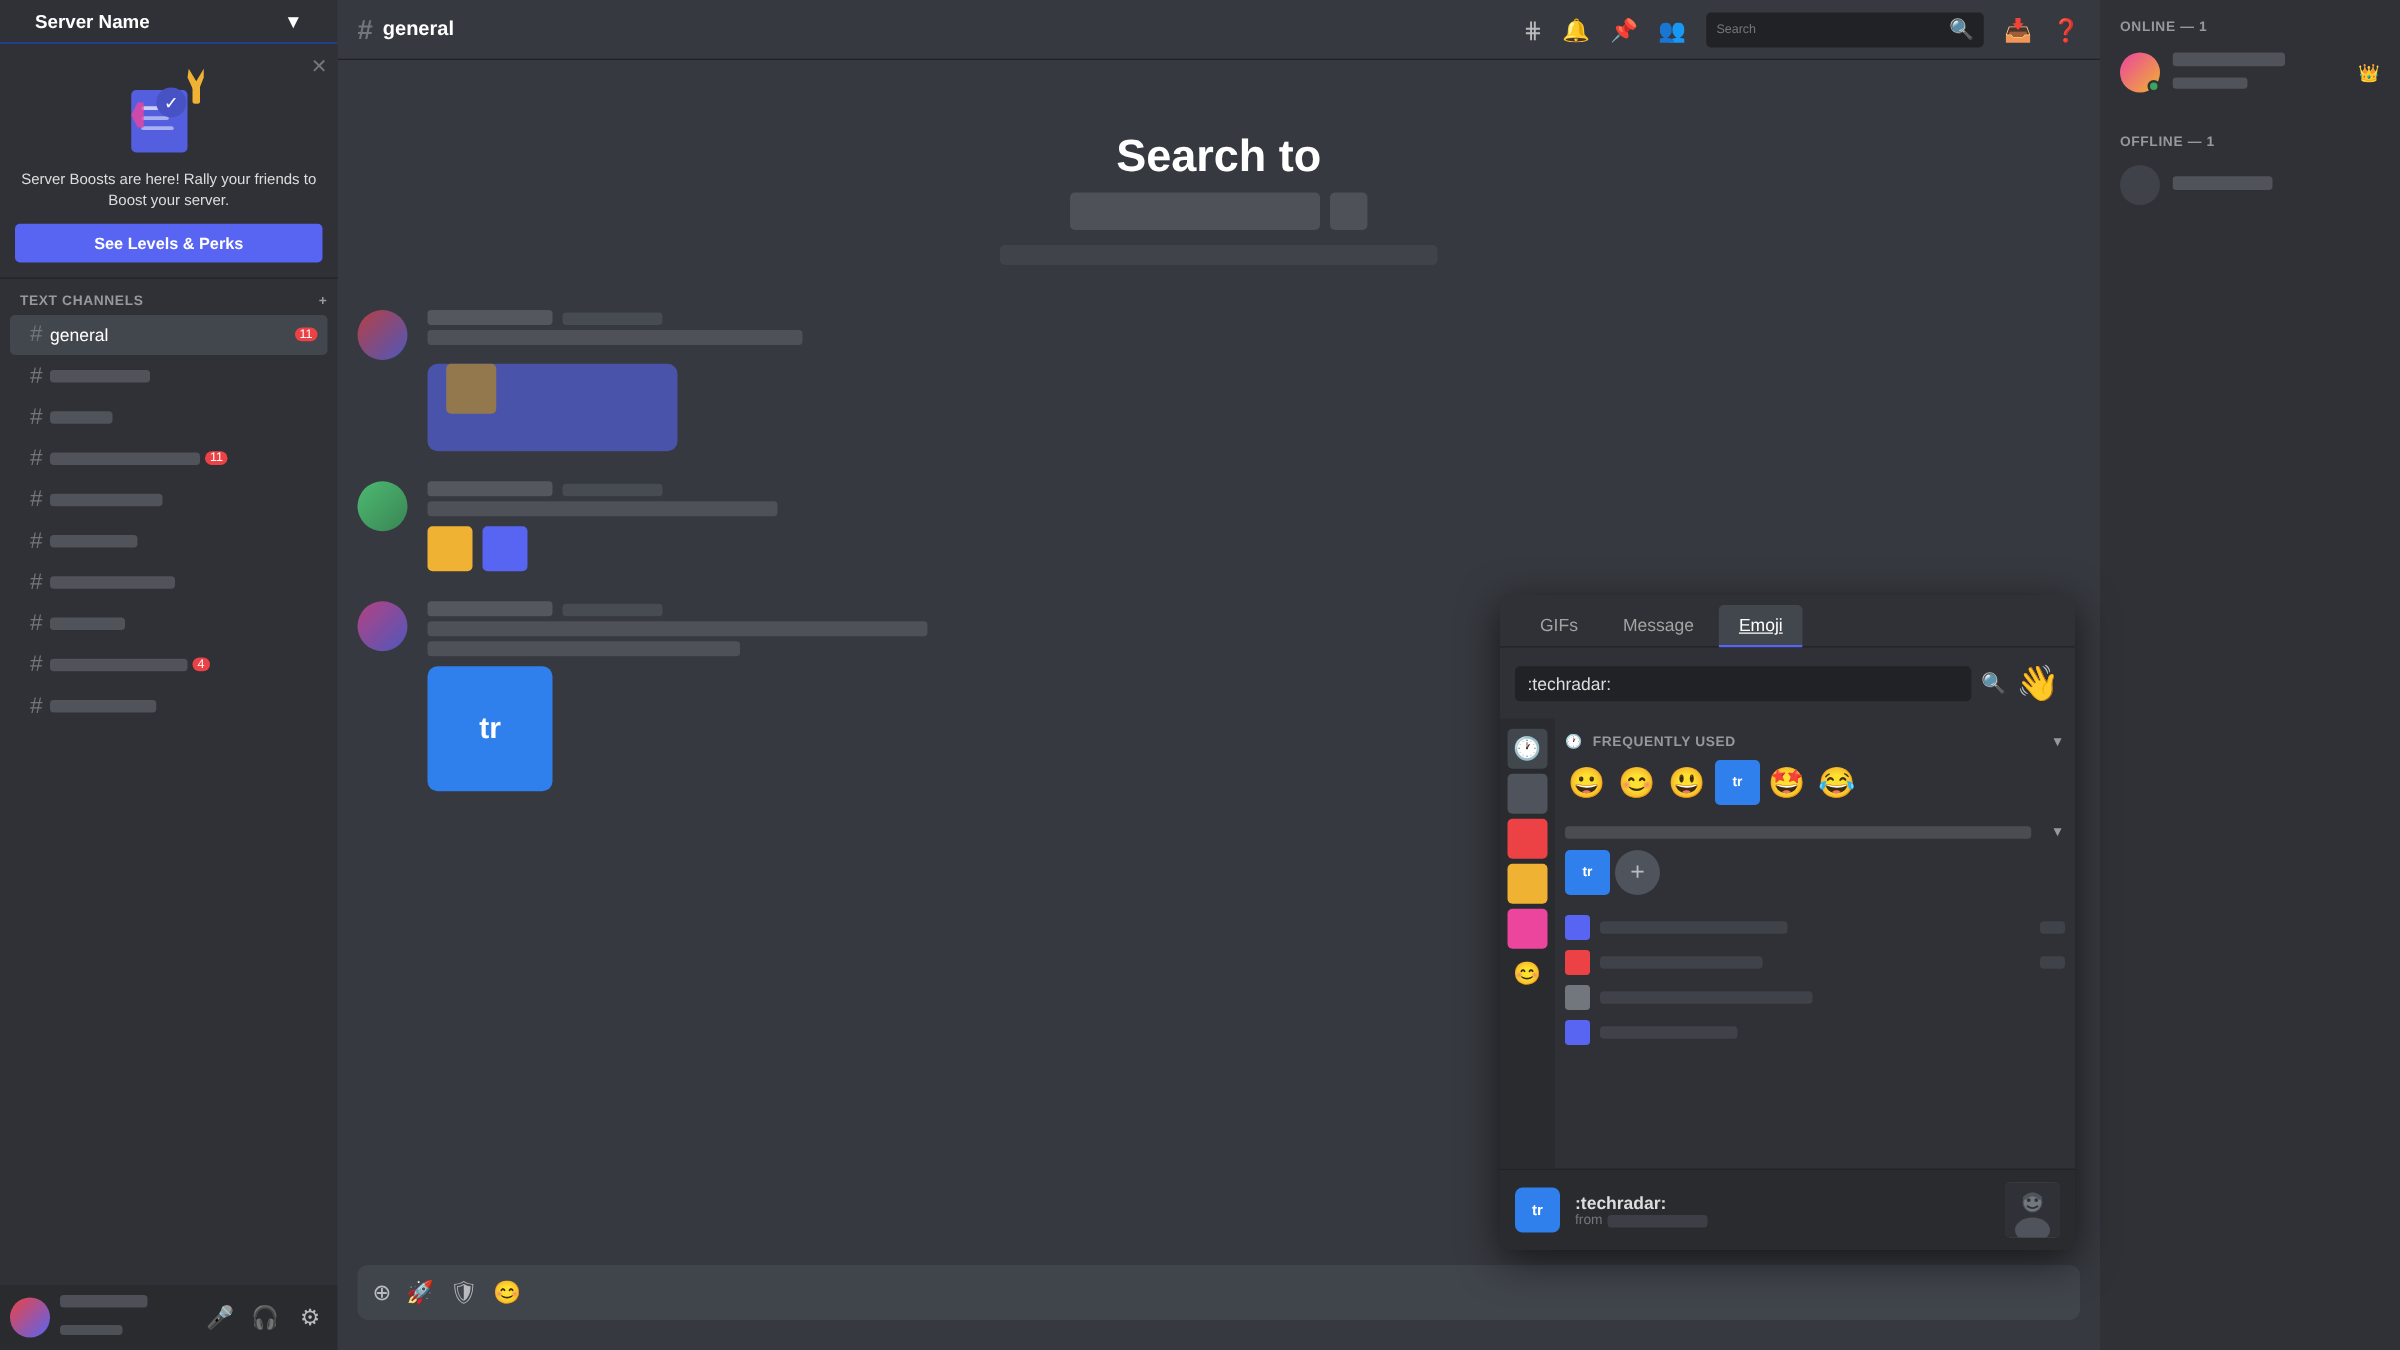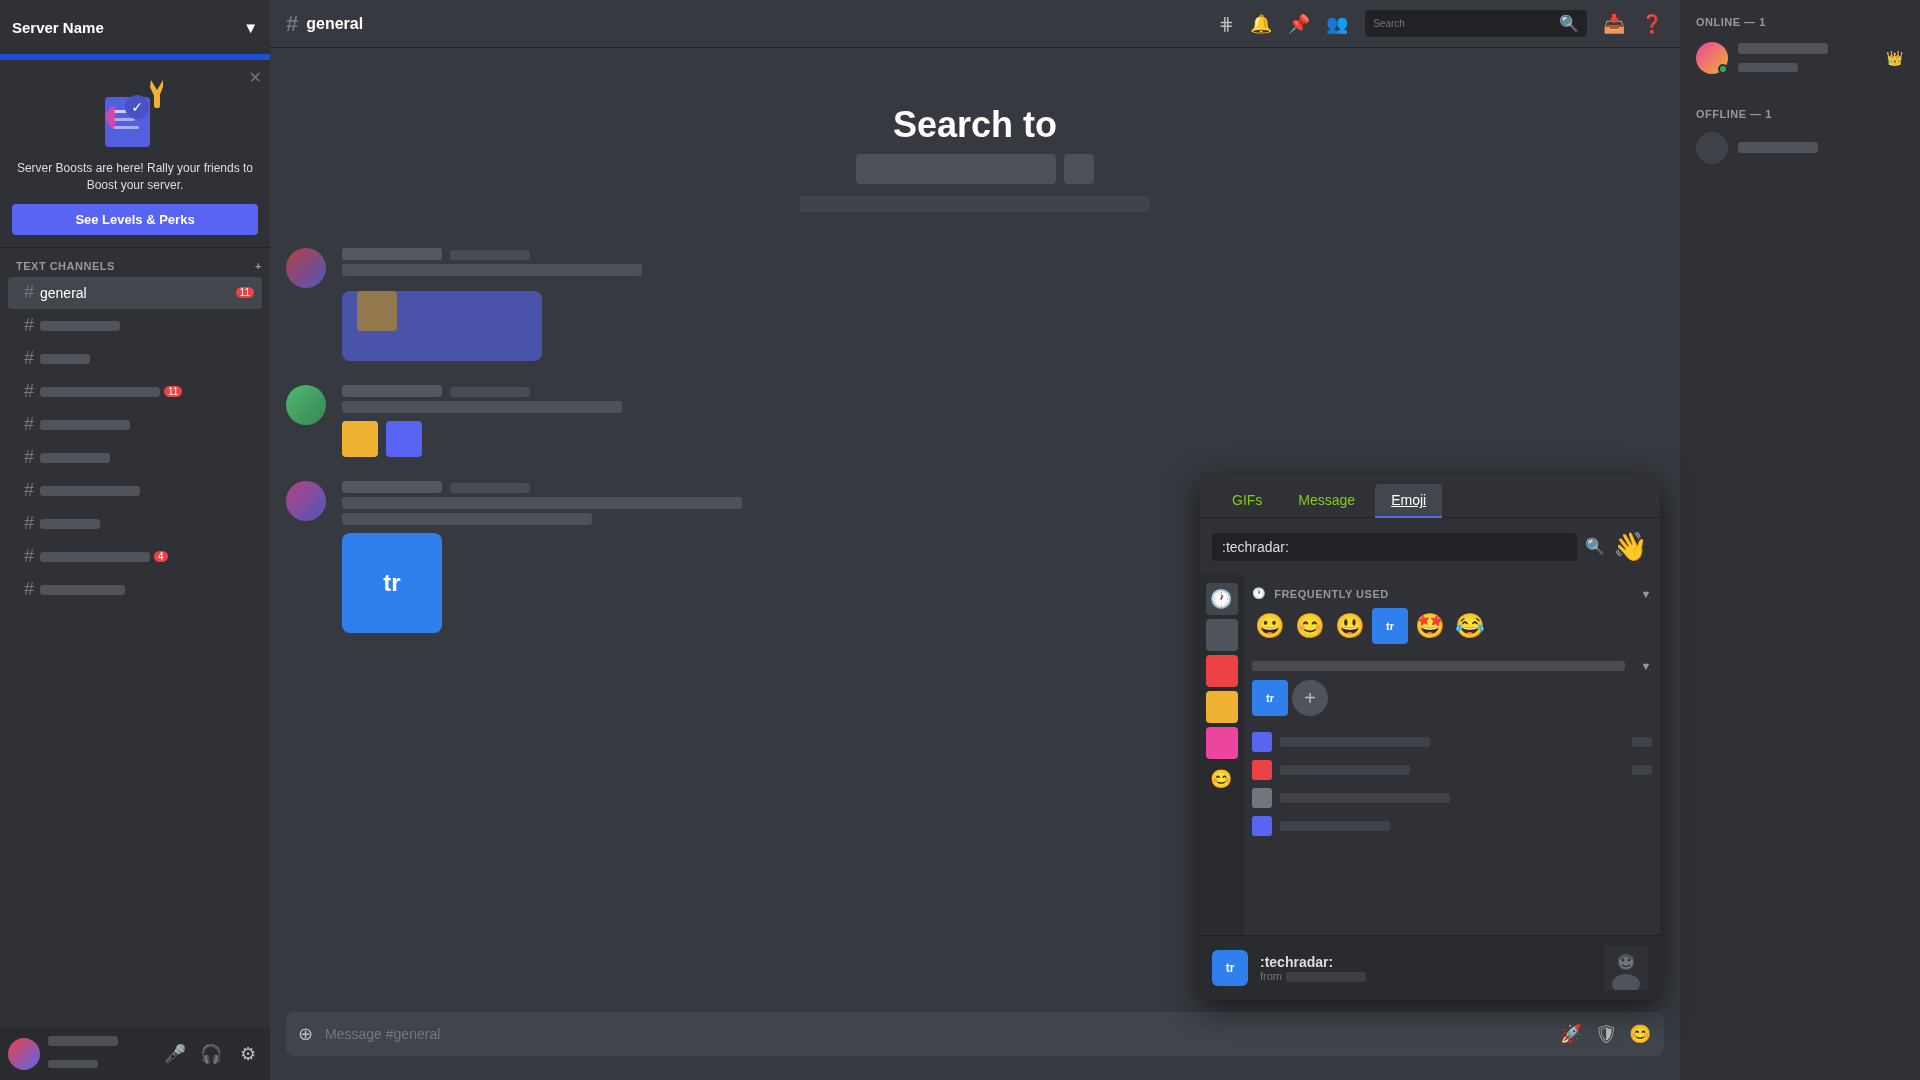--- a/index.html
+++ b/index.html
@@ -23,26 +23,26 @@
     
     .sidebar {
       width: 270px;
       background: #2f3136;
       display: flex;
       flex-direction: column;
       flex-shrink: 0;
     }
 
     .server-header {
-      height: 60px;
+      height: 35px;
       background: #2f3136;
-      border-bottom: 6px solid #1d4ed8;
-      display: flex;
-      align-items: center;
-      padding: 0 12px;
+      border-bottom: 1px solid #1d4ed8;
+      display: flex;
+      align-items: center;
+      padding: 0 28px;
       font-weight: 600;
       font-size: 15px;
       color: #fff;
       cursor: pointer;
       justify-content: space-between;
     }
 
     .boost-banner {
       background: #2f3136;
       padding: 12px;
@@ -482,21 +482,21 @@
       display: flex;
       border-bottom: 1px solid #202225;
       padding: 8px 16px 0;
       gap: 4px;
     }
 
     .emoji-tab {
       padding: 8px 16px;
       font-size: 14px;
       font-weight: 500;
-      color: #84cc16;
+      color: #a3a3a3;
       cursor: pointer;
       border-bottom: 2px solid transparent;
       margin-bottom: -1px;
     }
 
     .emoji-tab.active {
       color: #fff;
       border-bottom-color: #5865f2;
       background: #42464d;
       border-radius: 4px 4px 0 0;
@@ -920,21 +920,20 @@
               <span style="font-size:24px;font-weight:700;">tr</span>
             </div>
           </div>
         </div>
       </div>
     </div>
 
     <div class="message-input-area">
       <div class="message-input-box">
         <span class="input-icon">⊕</span>
-        <input type="text" placeholder="Message #general" style="">
         <span class="input-icon">🚀</span>
         <span class="input-icon">🛡</span>
         <span class="input-icon">😊</span>
       </div>
     </div>
   </div>
 
   <div class="right-sidebar">
     <div class="members-section-header">ONLINE — 1</div>
     <div class="member-item">

